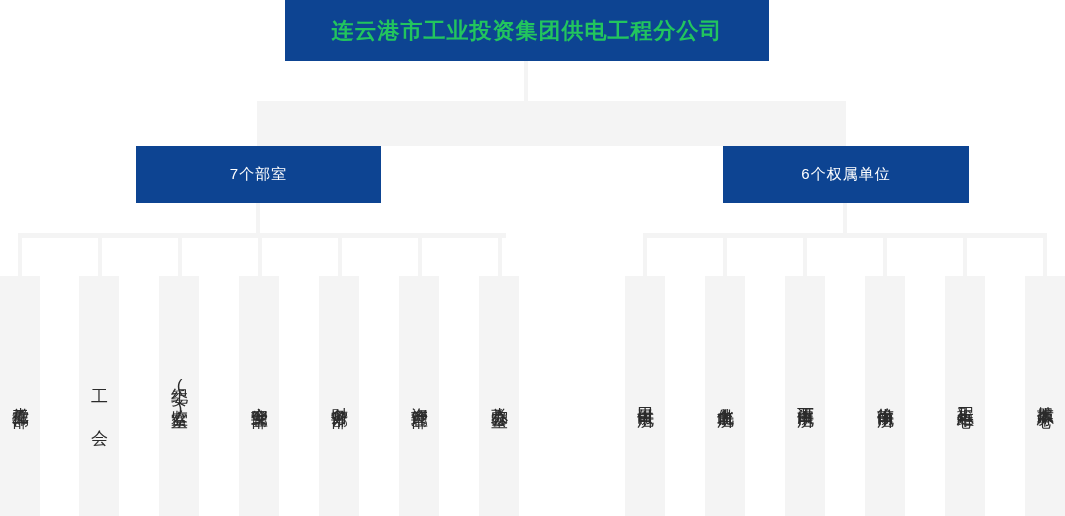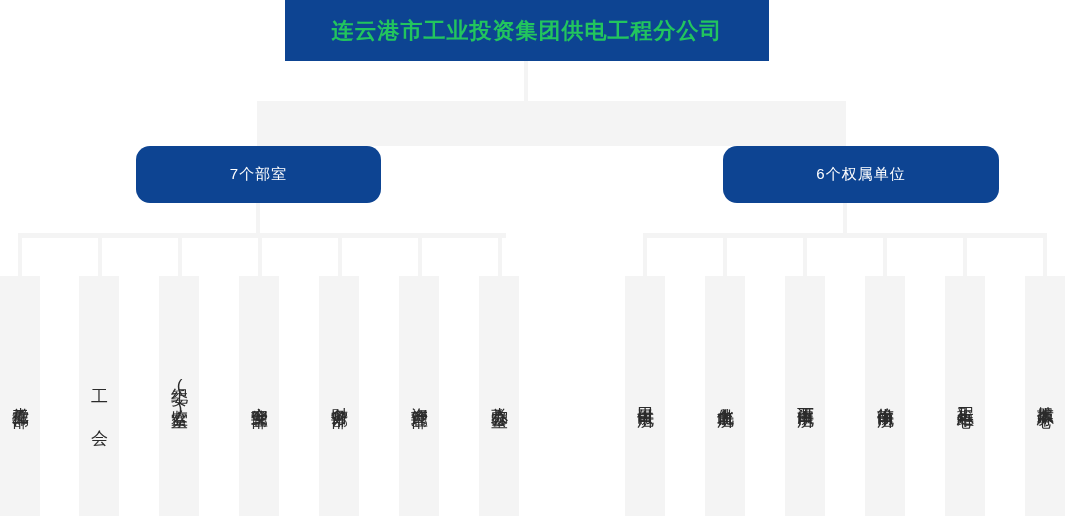--- a/index.html
+++ b/index.html
@@ -62,24 +62,23 @@
     top: 146px;
     height: 57px;
     background: #0d4492;
     color: #ffffff;
     display: flex;
     align-items: center;
     justify-content: center;
     font-size: 15px;
     letter-spacing: 1px;
     box-sizing: border-box;
-    border-radius: 14px;
   }
   .l2-box.left  { left: 136px; width: 245px; }
-  .l2-box.right { left: 723px; width: 276px; }
+  .l2-box.right { left: 723px; width: 246px; }
 
   
   .l2-stem {
     position: absolute;
     top: 203px;
     width: 4px;
     height: 30px;
     background: #f4f4f4;
   }
   .hbar {

